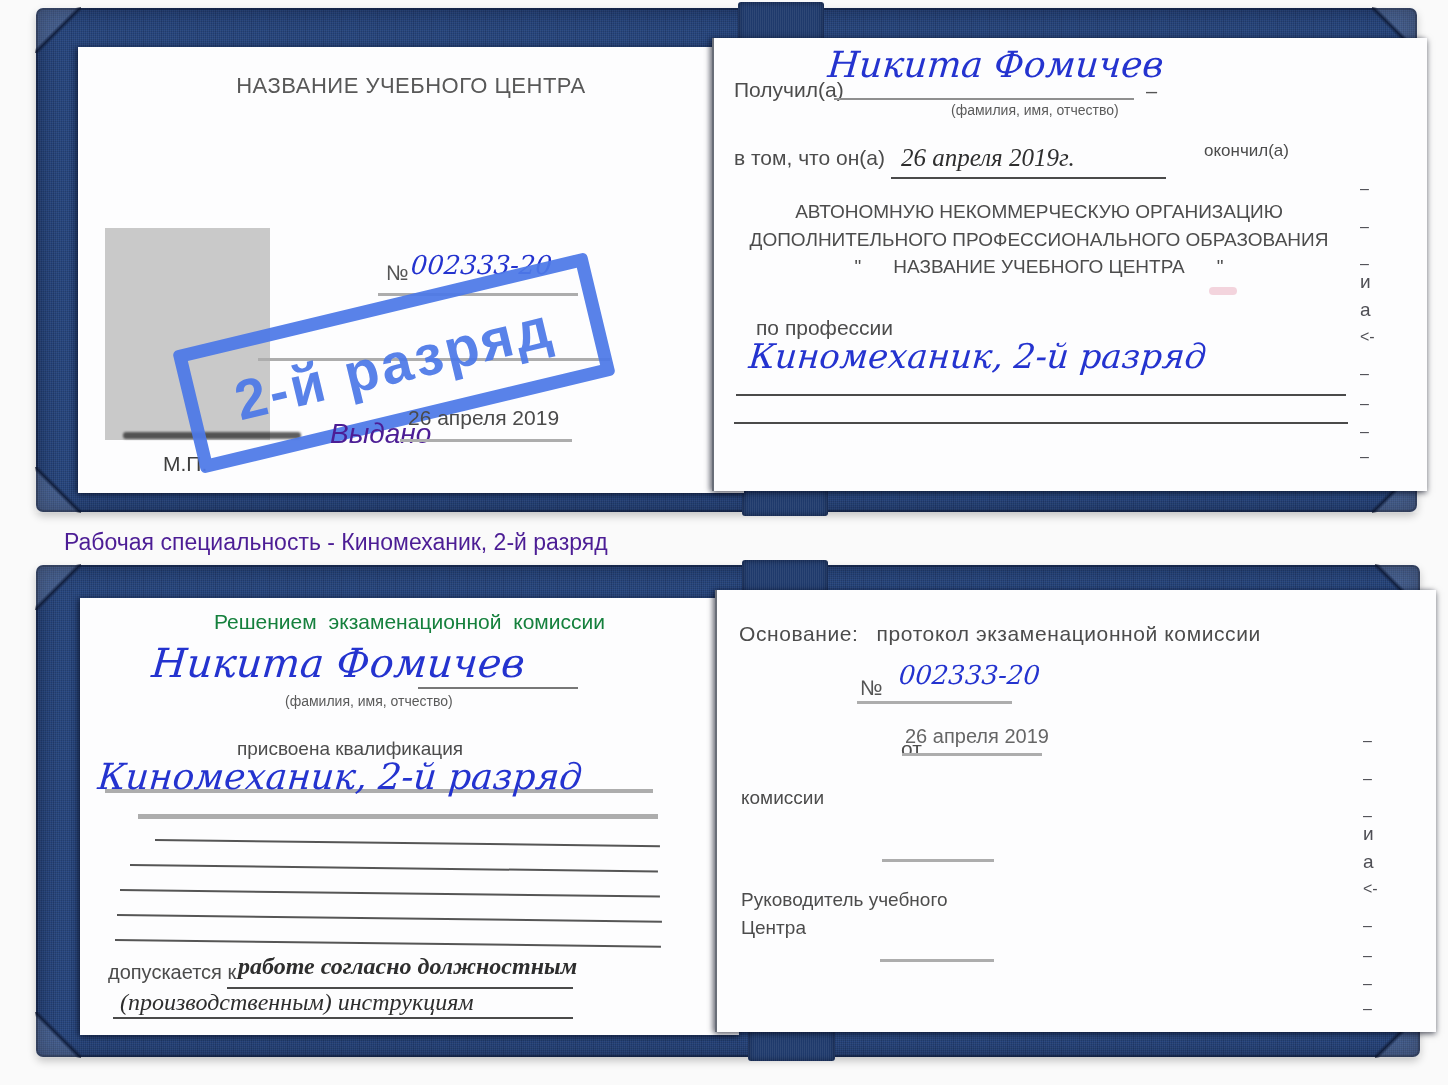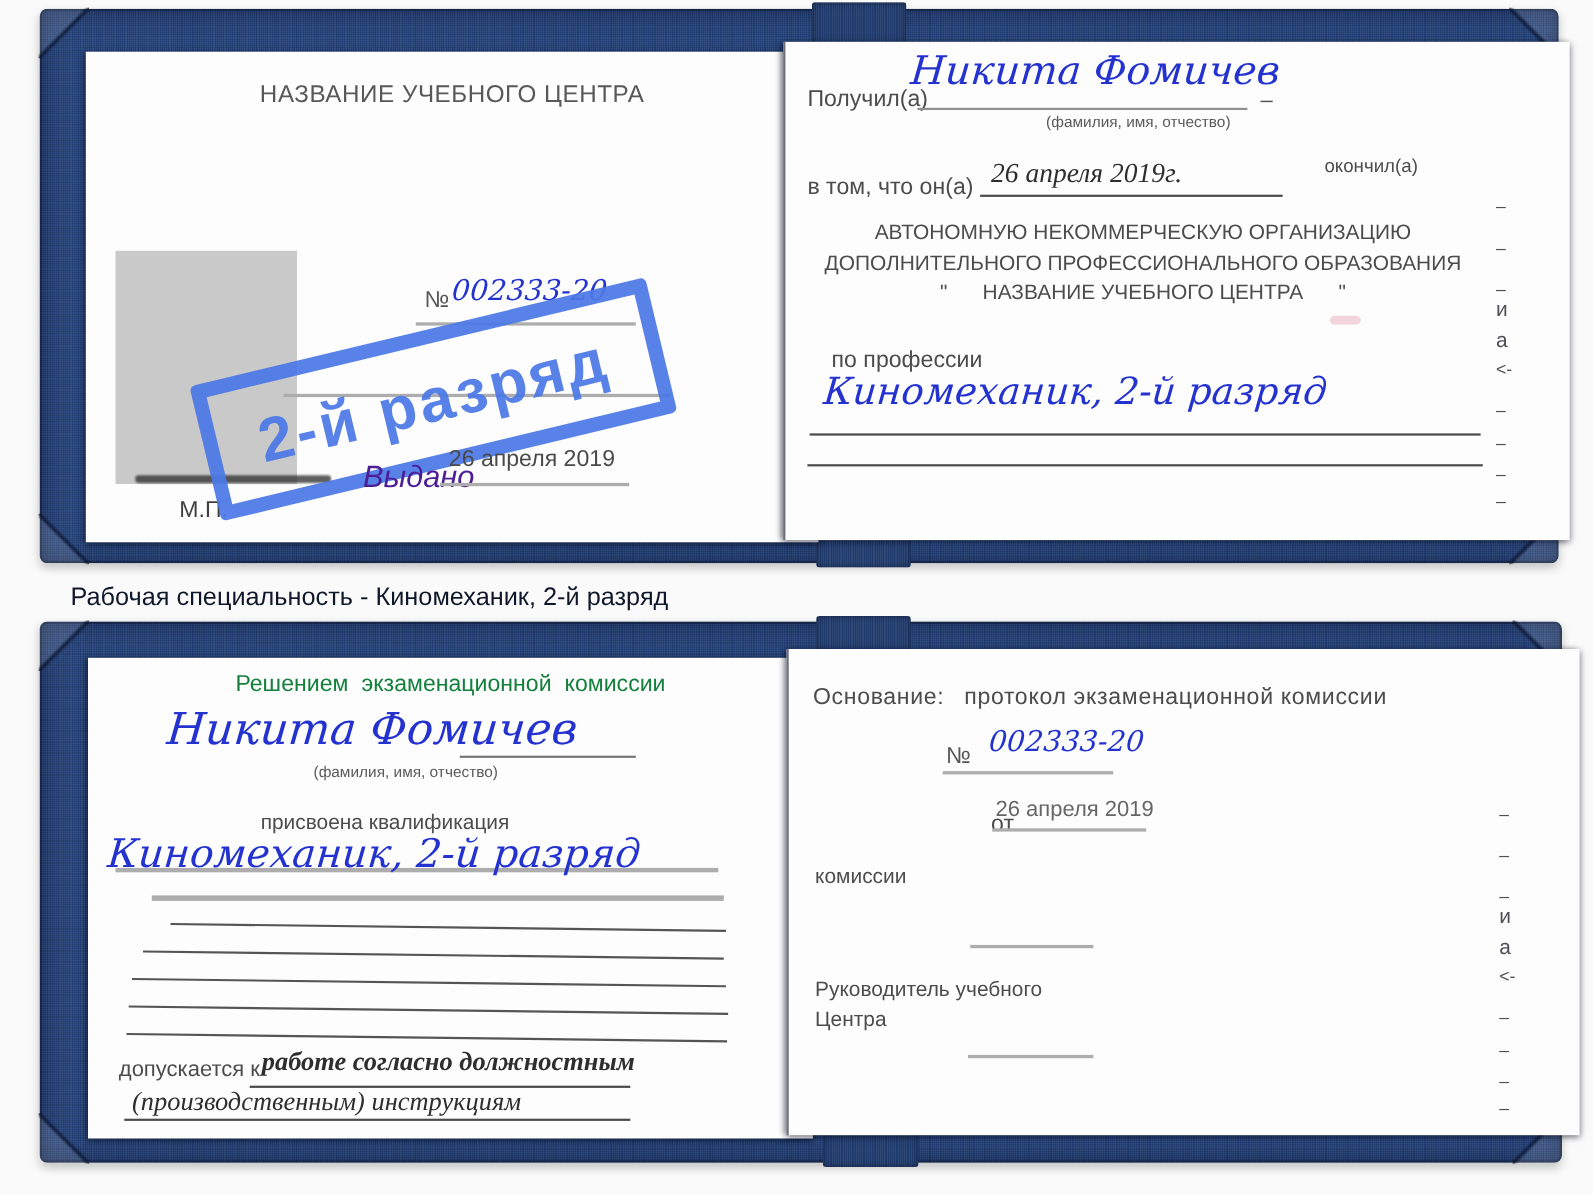--- a/index.html
+++ b/index.html
@@ -101,21 +101,21 @@
     <div class="gline z7" style="left:322px;top:392px;width:172px;height:3px;"></div>
     <span class="t" style="left:85px;top:405px;font-size:21px;color:#3f3f3f;">М.П.</span>
   </div>
 
   <div class="page gutter" style="left:676px;top:30px;width:679px;height:453px;">
     <span class="t" style="left:20px;top:40px;font-size:21px;">Получил(а)</span>
     <span class="hw" style="left:114px;top:6px;font-size:36px;">Никита Фомичев</span>
     <div class="line" style="left:120px;top:60px;width:300px;background:#8f8f8f;"></div>
     <span class="t" style="left:237px;top:64px;font-size:14px;color:#5a5a5a;">(фамилия, имя, отчество)</span>
     <span class="t" style="left:432px;top:42px;font-size:20px;color:#555;">–</span>
-    <span class="t" style="left:20px;top:120px;font-size:21px;">в том, что он(а)</span>
+    <span class="t" style="left:20px;top:108px;font-size:21px;">в том, что он(а)</span>
     <span class="serif-i" style="left:187px;top:106px;font-size:25px;">26 апреля 2019г.</span>
     <div class="line" style="left:177px;top:139px;width:275px;"></div>
     <span class="t" style="left:490px;top:103px;font-size:17px;">окончил(а)</span>
     <div class="t center" style="left:15px;top:160px;width:620px;font-size:19px;line-height:27.5px;color:#4c4c4c;">
       <div>АВТОНОМНУЮ НЕКОММЕРЧЕСКУЮ ОРГАНИЗАЦИЮ</div>
       <div>ДОПОЛНИТЕЛЬНОГО ПРОФЕССИОНАЛЬНОГО ОБРАЗОВАНИЯ</div>
       <div>
         <span>"</span><span style="padding:0 32px;">НАЗВАНИЕ УЧЕБНОГО ЦЕНТРА</span><span>"</span>
       </div>
     </div>
@@ -132,21 +132,21 @@
       <span>а</span>
       <span>&lt;-</span>
       <span>–</span>
       <span>–</span>
       <span>–</span>
       <span>–</span>
     </div>
   </div>
 </div>
 
-<div class="t" style="left:64px;top:529px;font-size:23px;color:#0f172a;">Рабочая специальность - Киномеханик, 2-й разряд</div>
+<div class="t" style="left:64px;top:529px;font-size:23px;color:#4c1d95;">Рабочая специальность - Киномеханик, 2-й разряд</div>
 
 <div class="cover" id="cover-bottom" style="left:36px;top:565px;width:1384px;height:492px;">
   <div class="spine-tab" style="left:706px;top:-5px;width:86px;height:42px;"></div>
   <div class="spine-tab" style="left:712px;top:462px;width:87px;height:34px;"></div>
   <div class="fold tl"></div>
   <div class="fold tr"></div>
   <div class="fold bl"></div>
   <div class="fold br"></div>
 
   <div class="page" style="left:44px;top:33px;width:625px;height:437px;">

